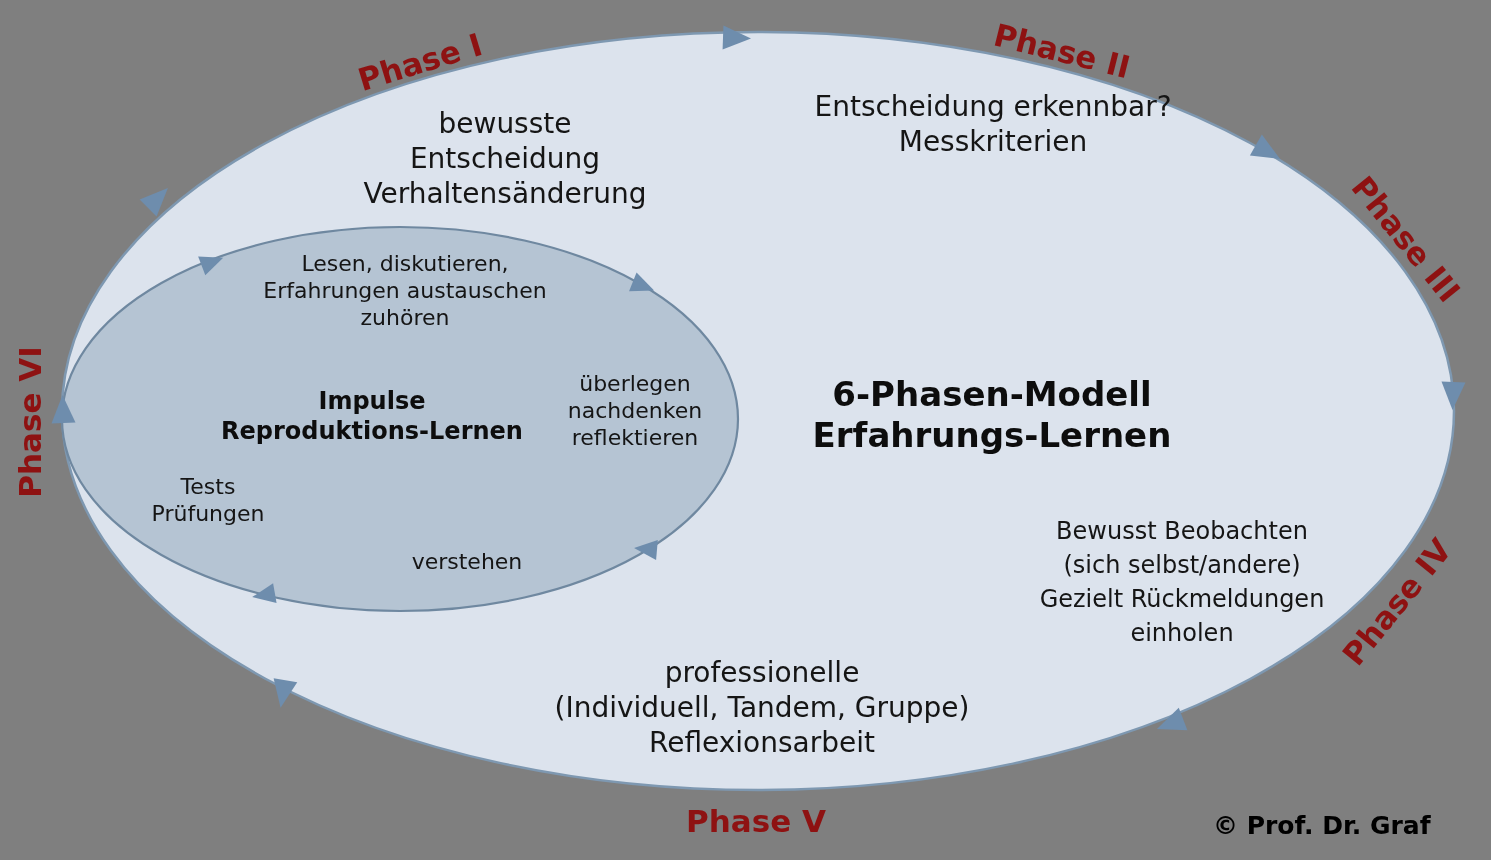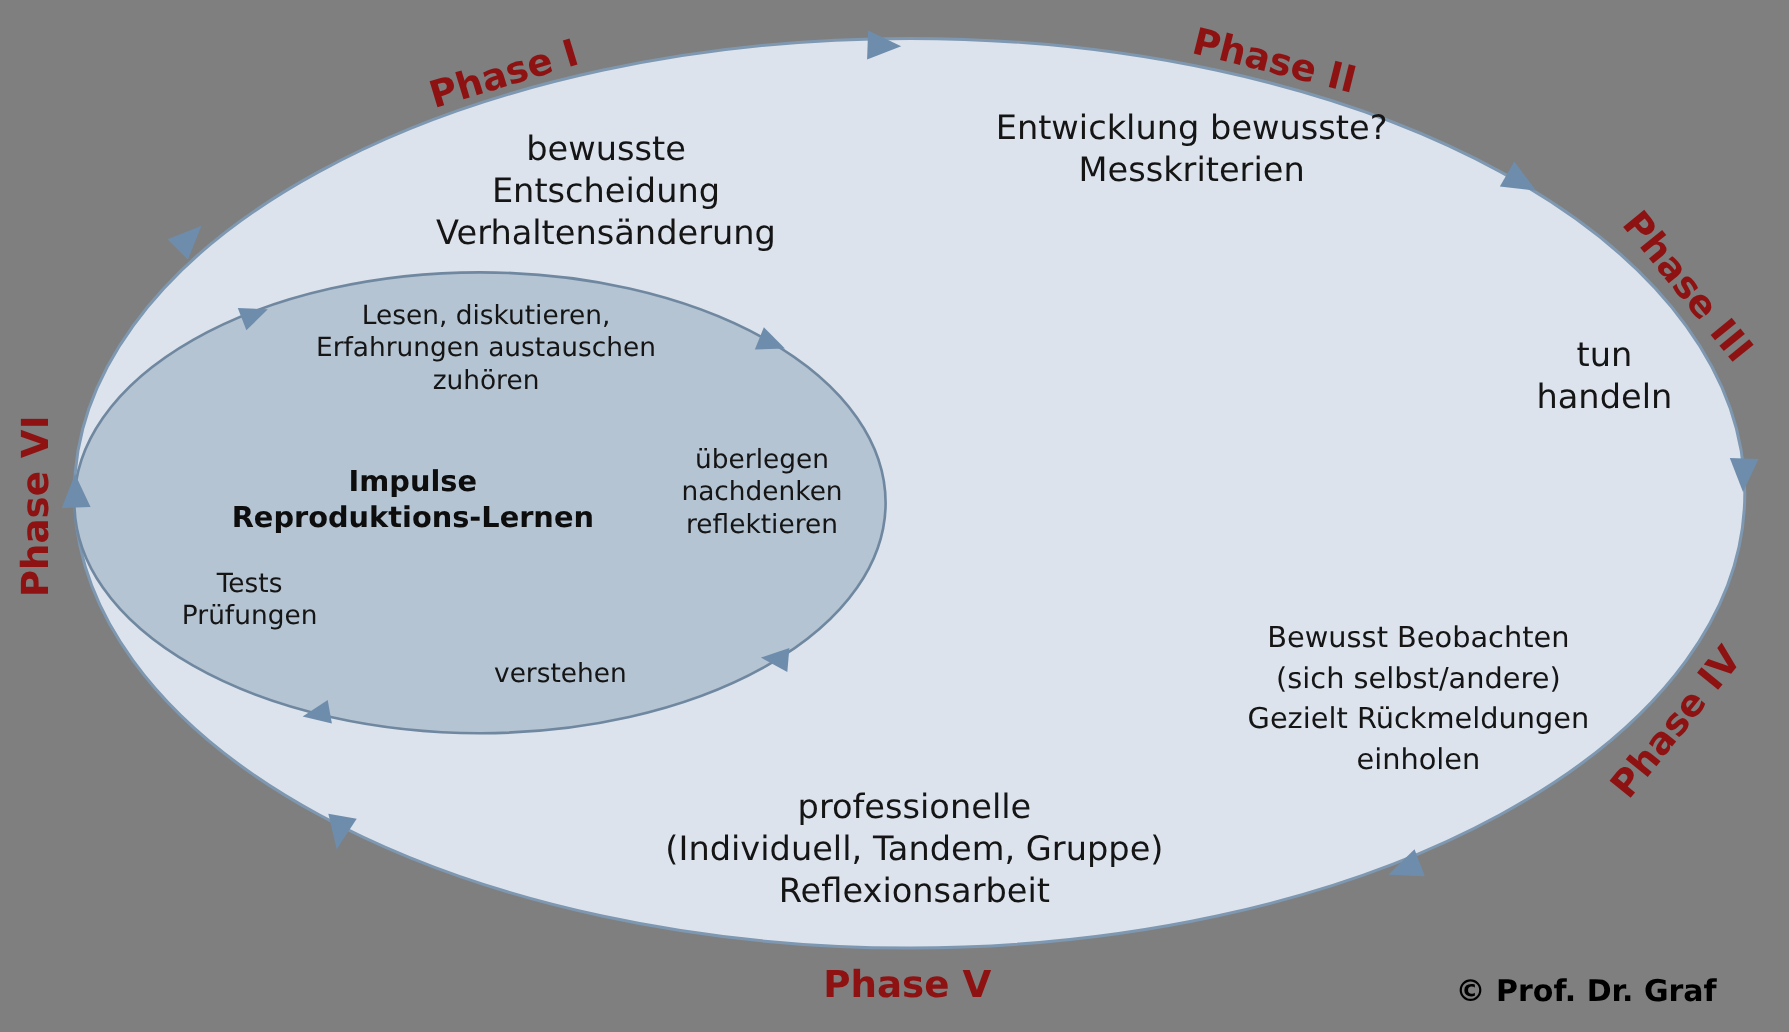--- a/index.html
+++ b/index.html
@@ -79,41 +79,41 @@
     </g>
   </svg>
 
   <div class="phase-label" id="phase-1">Phase I</div>
   <div class="phase-label" id="phase-2">Phase II</div>
   <div class="phase-label" id="phase-3">Phase III</div>
   <div class="phase-label" id="phase-4">Phase IV</div>
   <div class="phase-label" id="phase-5">Phase V</div>
   <div class="phase-label" id="phase-6">Phase VI</div>
 
+  <div class="diagram-title" id="center-title" style="left:992px; top:374px;">
+    <div>6-Phasen-Modell</div>
+    <div>Erfahrungs-Lernen</div>
+  </div>
 
-  <div class="diagram-title" id="inner-title" style="left:344px; top:386px;">
+  <div class="diagram-title" id="inner-title" style="left:372px; top:386px;">
     <div>Impulse</div>
     <div>Reproduktions-Lernen</div>
   </div>
 
   <div class="note note-lg" style="left:505px; top:106px;">
     <div>bewusste</div>
     <div>Entscheidung</div>
     <div>Verhaltensänderung</div>
   </div>
 
   <div class="note note-lg" style="left:993px; top:89px;">
-    <div>Entwicklung bewusste?</div>
+    <div>Entscheidung erkennbar?</div>
     <div>Messkriterien</div>
   </div>
 
-  <div class="note note-lg" style="left:1337px; top:278px;">
-    <div>tun</div>
-    <div>handeln</div>
-  </div>
 
   <div class="note note-md" style="left:1182px; top:514px;">
     <div>Bewusst Beobachten</div>
     <div>(sich selbst/andere)</div>
     <div>Gezielt Rückmeldungen</div>
     <div>einholen</div>
   </div>
 
   <div class="note note-lg" style="left:762px; top:655px;">
     <div>professionelle</div>

